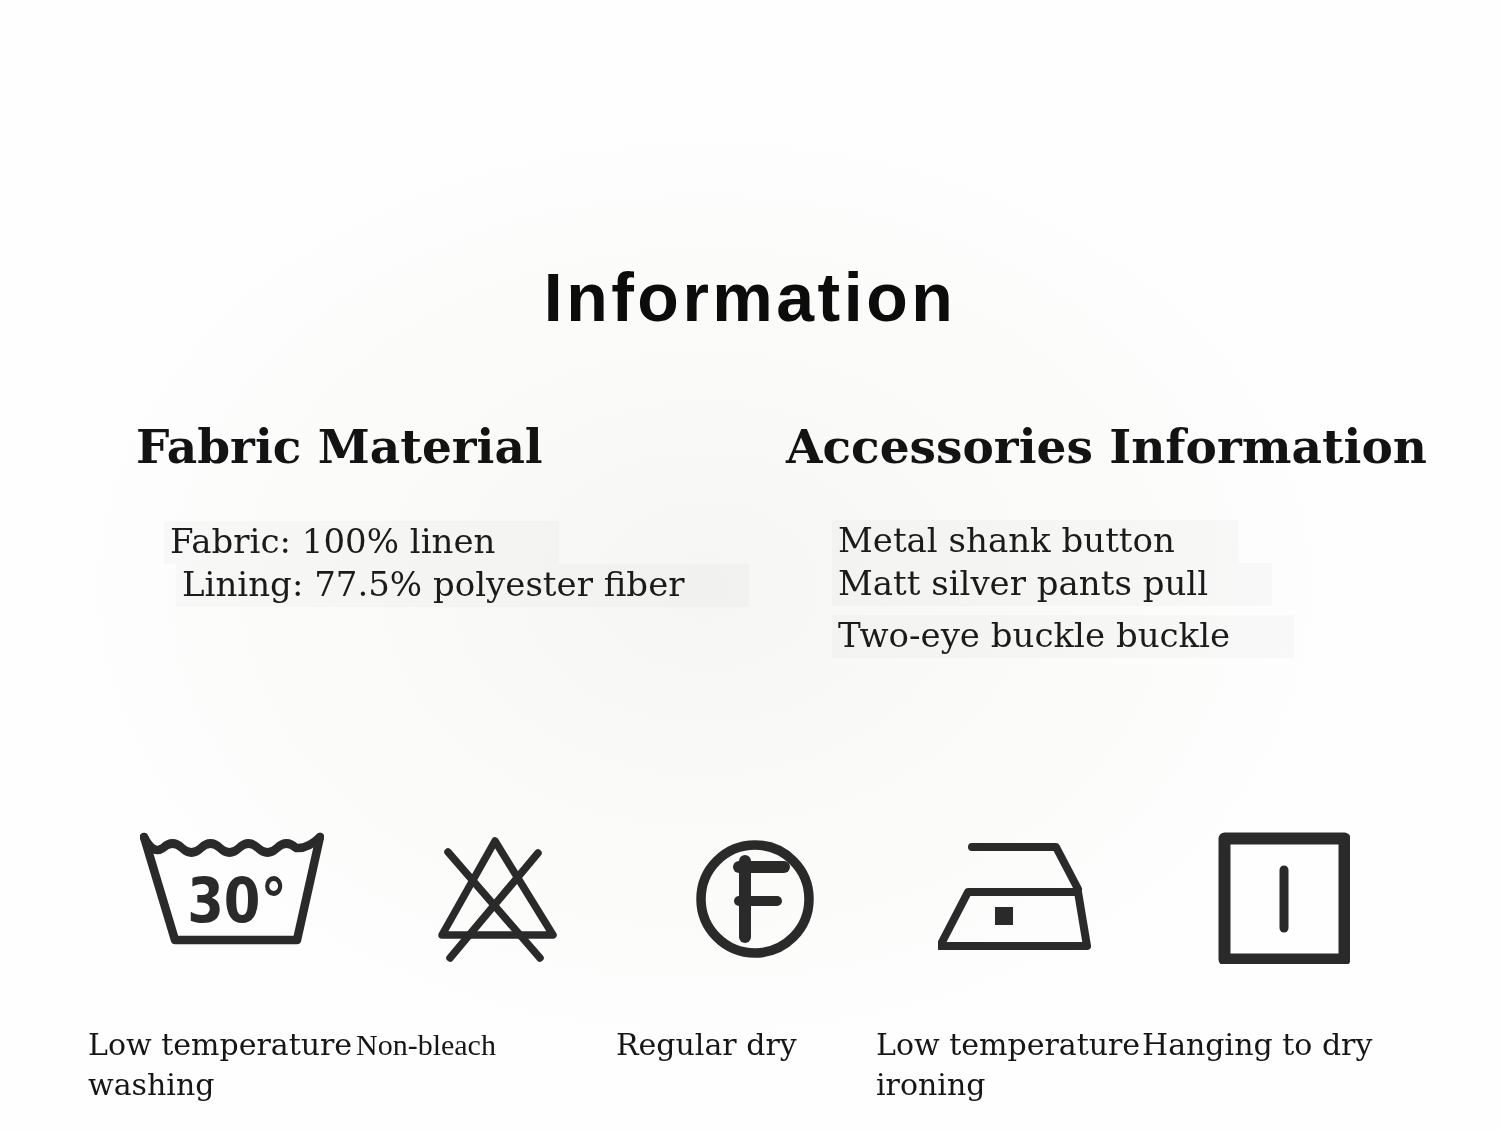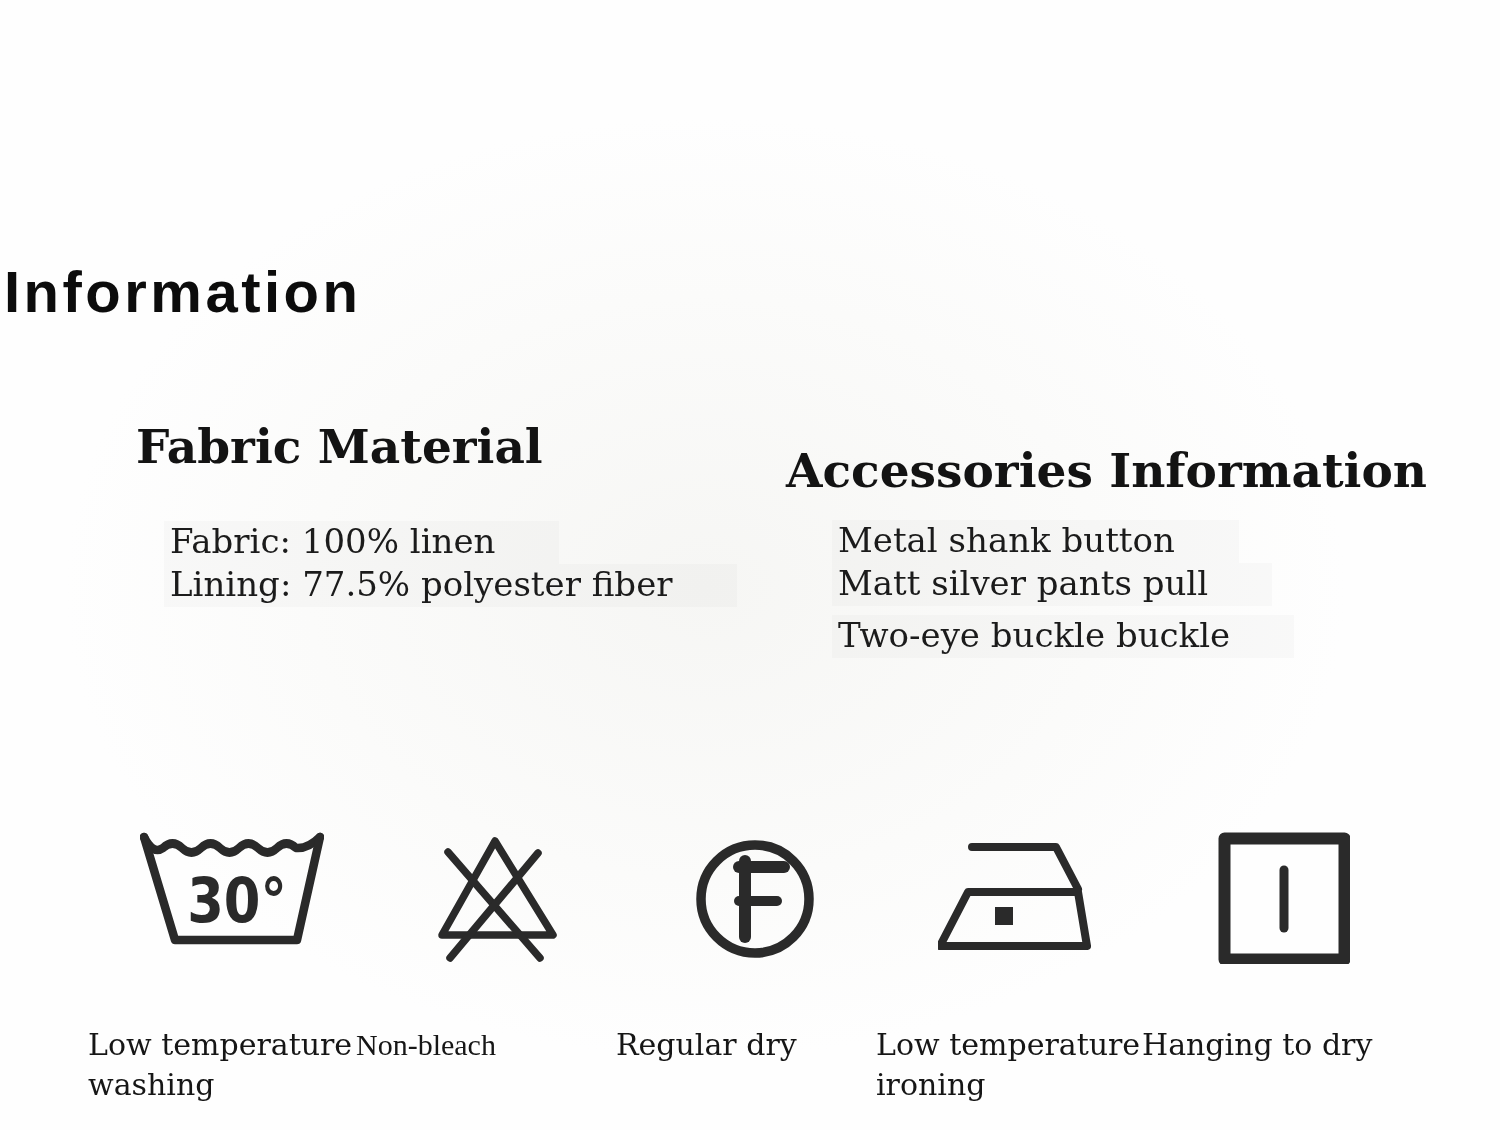--- a/index.html
+++ b/index.html
@@ -11,53 +11,53 @@
     overflow: hidden;
     font-family: "DejaVu Serif", "Liberation Serif", serif;
     background:
       radial-gradient(ellipse 640px 470px at 47% 52%, #f6f6f4 0%, #fbfbfa 62%, #fefefe 100%),
       #fefefe;
     color: #1b1b1b;
   }
   .title {
     position: absolute;
     top: 263px;
-    left: 4px;
+    left: 15px;
     width: 1470px;
-    text-align: left;
+    text-align: center;
     font-family: "Liberation Sans", "DejaVu Sans", sans-serif;
     font-weight: bold;
-    font-size: 58px;
+    font-size: 68px;
     line-height: 1;
     letter-spacing: 3.5px;
     color: #0c0c0c;
   }
   .heading {
     position: absolute;
     font-size: 47px;
     font-weight: bold;
     line-height: 1;
     color: #131313;
     white-space: nowrap;
     text-align: center;
   }
   .h-fabric { left: 136px; top: 423px; }
-  .h-acc   { left: 786px; top: 423px; margin-top: 24px; }
+  .h-acc   { left: 786px; top: 423px; }
   .line {
     position: absolute;
     font-size: 34px;
     line-height: 1;
     white-space: nowrap;
     color: #1b1b1b;
     background: rgba(40, 40, 30, 0.022);
     padding: 3px 64px 6px 6px;
     margin: -3px 0 0 -6px;
   }
   .l1 { left: 170px; top: 524px; }
-  .l2 { left: 170px; top: 567px; }
+  .l2 { left: 182px; top: 567px; }
   .l3 { left: 292px; top: 620px; }
   .r1 { left: 838px; top: 523px; text-align: right; }
   .r2 { left: 838px; top: 566px; }
   .r3 { left: 838px; top: 618px; }
   .care-icon { position: absolute; }
   .care-icon path, .care-icon circle, .care-icon line, .care-icon rect.outline {
     fill: none;
     stroke: #2a2a2a;
     stroke-linecap: round;
     stroke-linejoin: round;

